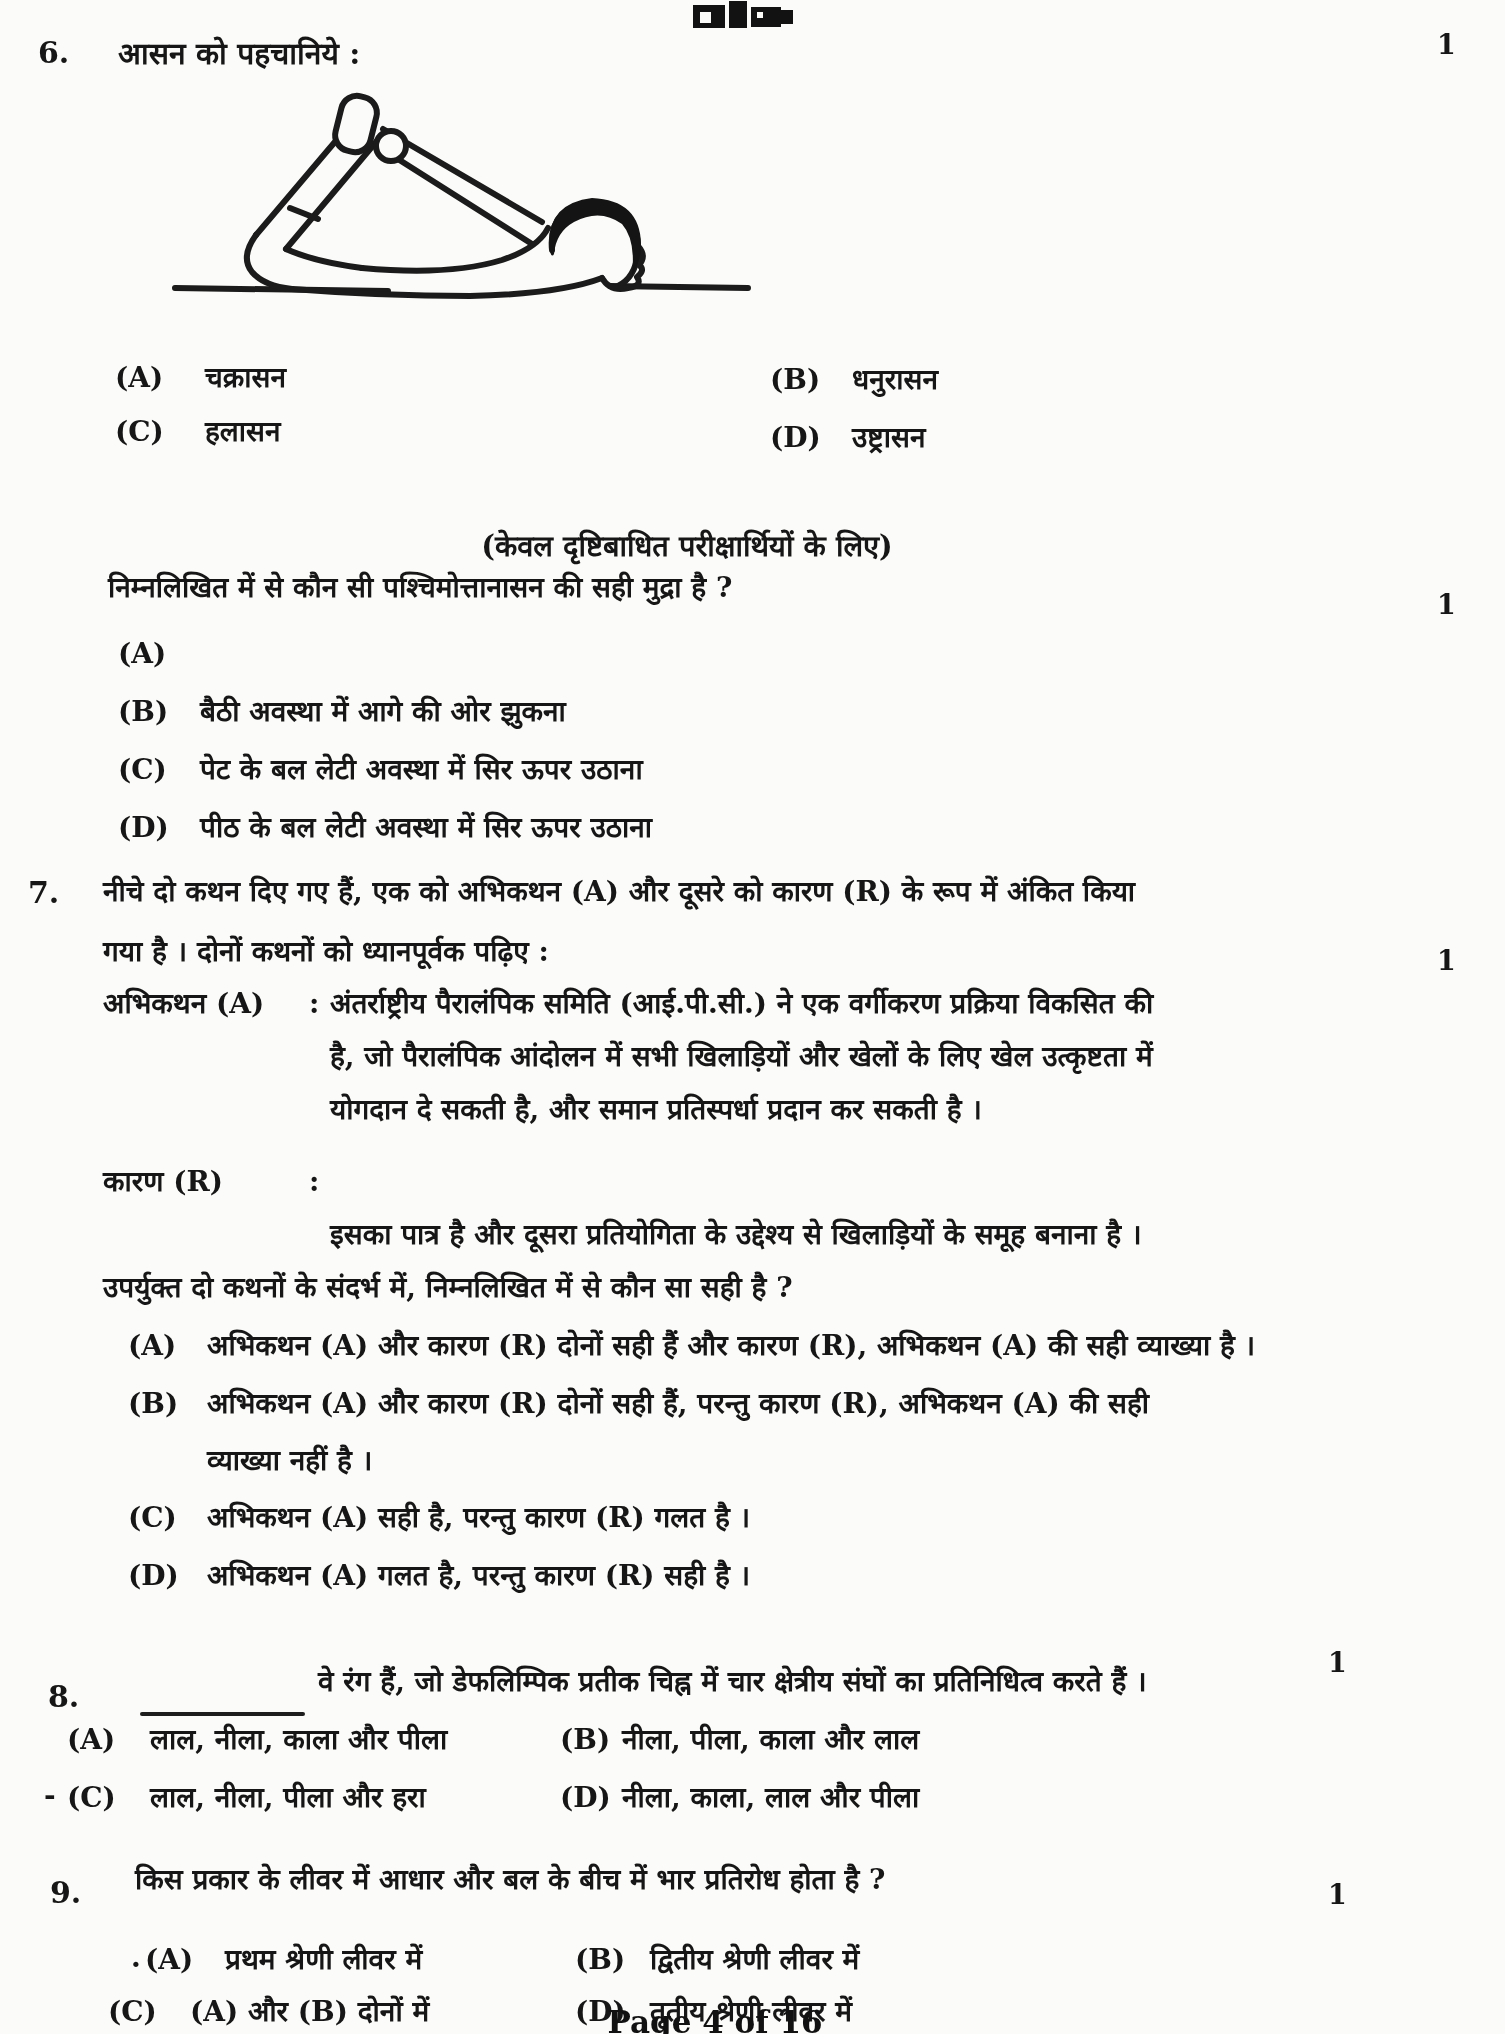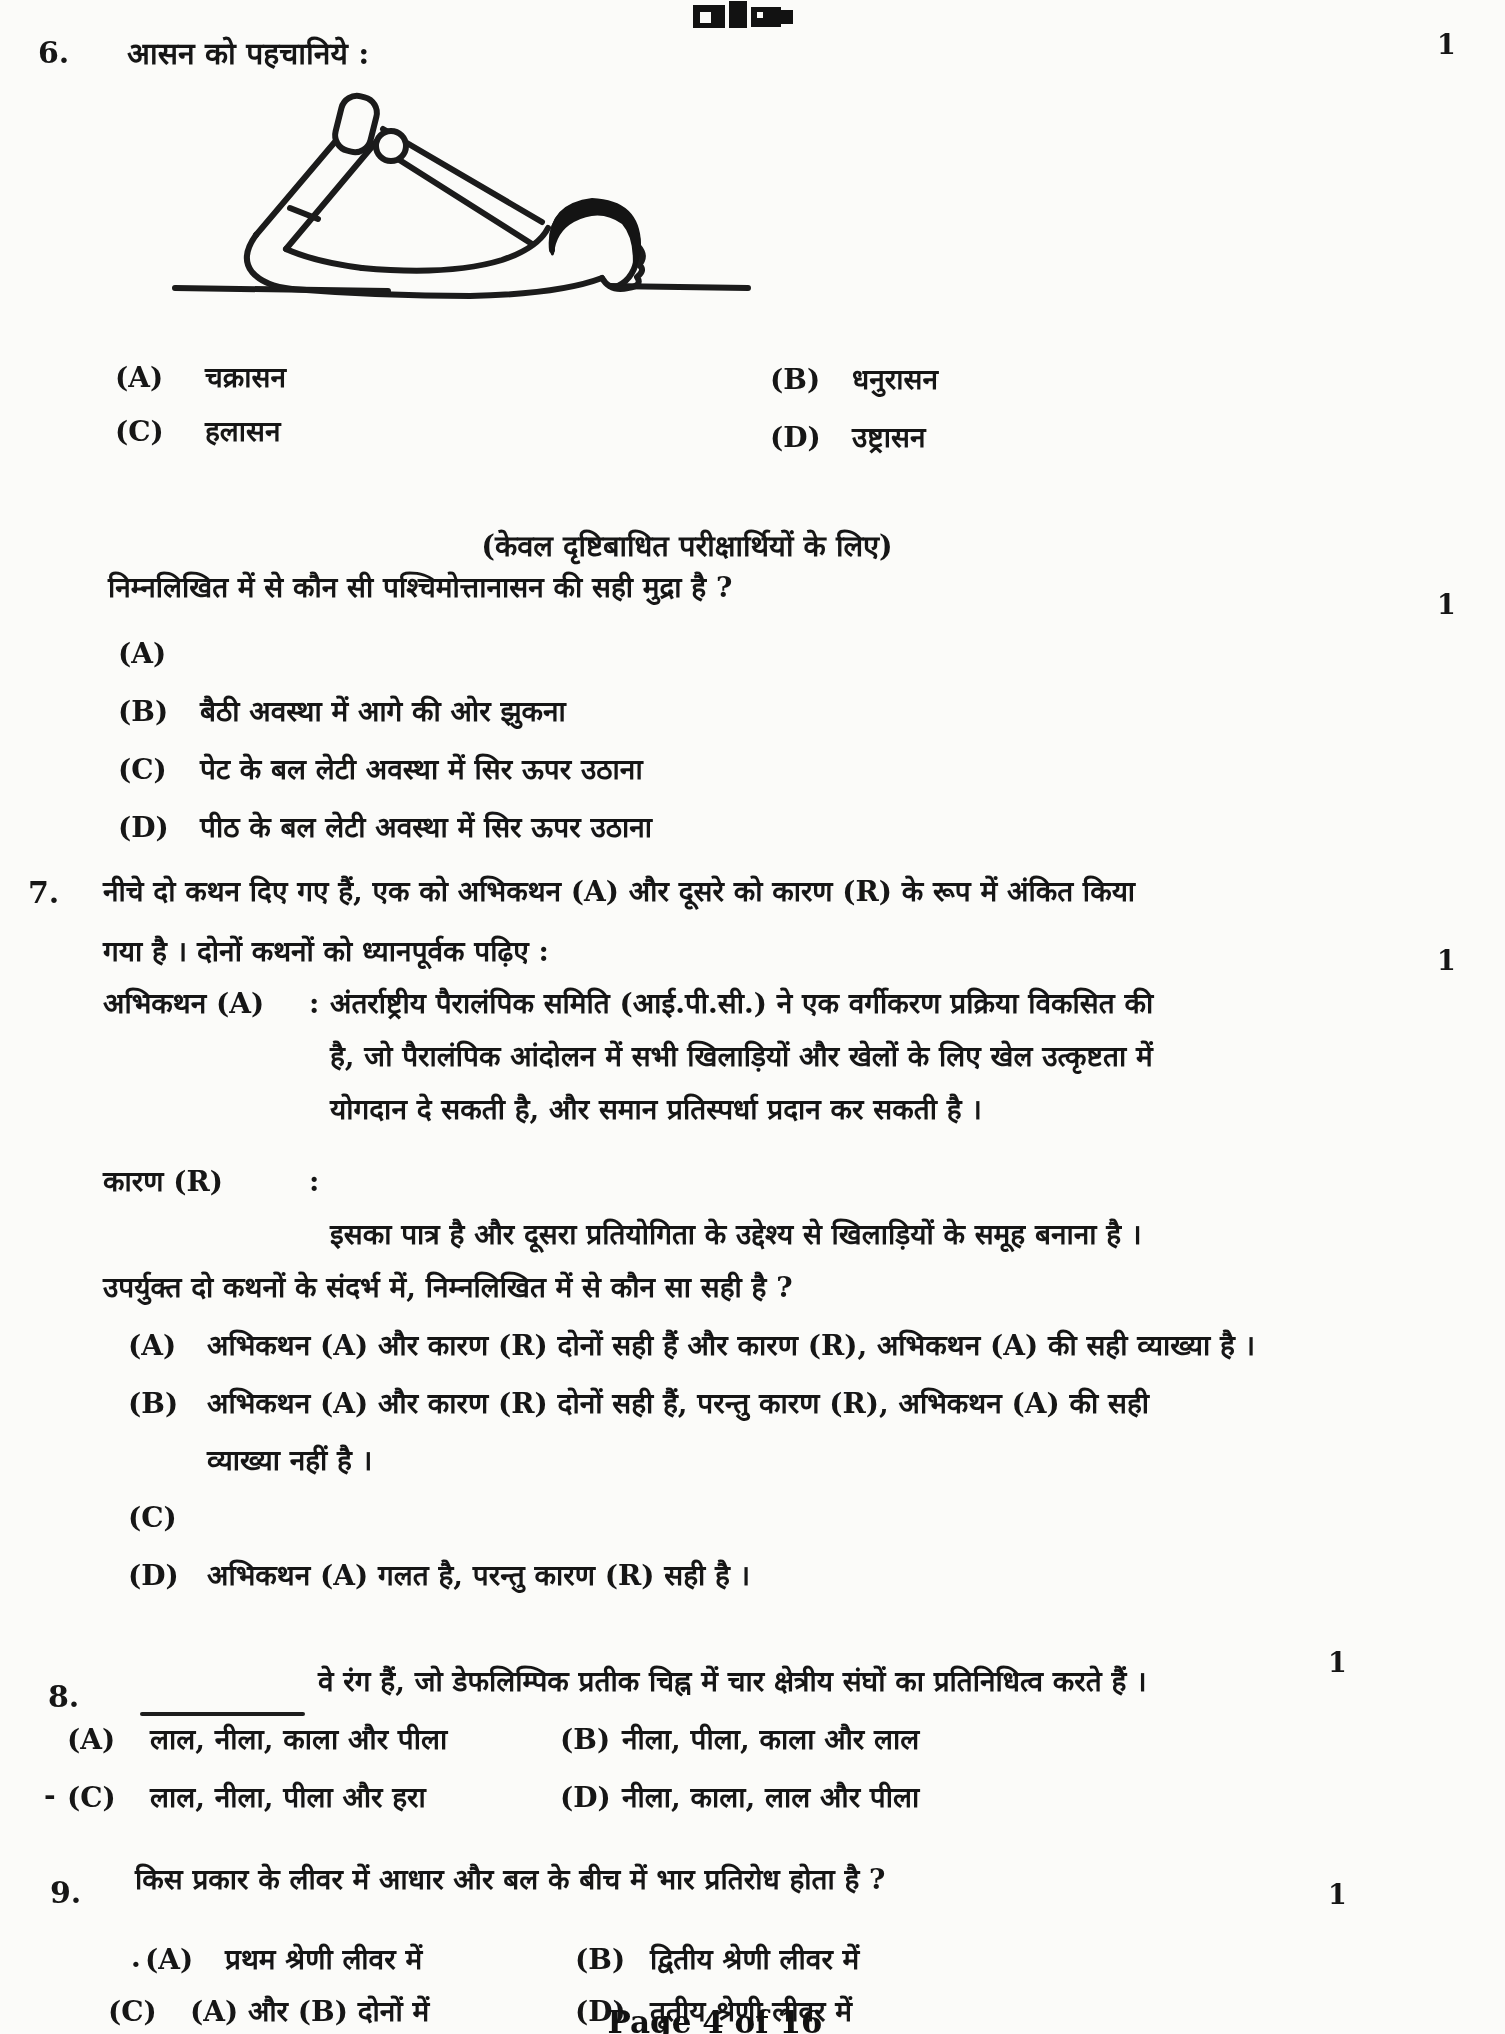--- a/index.html
+++ b/index.html
@@ -25,21 +25,21 @@
   <svg class="fig" style="left:693px;top:0px" width="102" height="32" viewBox="0 0 102 32">
     <rect x="0" y="5" width="32" height="23" fill="#121212"></rect>
     <rect x="7" y="12" width="11" height="11" fill="#fbfbf9"></rect>
     <rect x="36" y="1" width="18" height="27" fill="#121212"></rect>
     <rect x="58" y="7" width="30" height="20" fill="#121212"></rect>
     <rect x="64" y="12" width="6" height="6" fill="#fbfbf9"></rect>
     <rect x="88" y="10" width="12" height="14" fill="#121212"></rect>
   </svg>
 
   <div class="t num" style="left:38px;top:34px">6.</div>
-  <div class="t" style="left:127px;top:35px;font-size:30px">आसन को पहचानिये :</div>
+  <div class="t" style="left:118px;top:35px;font-size:30px">आसन को पहचानिये :</div>
   <div class="t mark" style="left:1437px;top:28px">1</div>
 
   <svg class="fig" style="left:140px;top:72px" width="620" height="245" viewBox="0 0 620 245">
     <g fill="none" stroke="#1b1b1b" stroke-width="6" stroke-linecap="round" stroke-linejoin="round">
       <path d="M35 216 L248 219"></path>
       <path d="M470 214 L608 216"></path>
       <path d="M205 58 L116 163"></path>
       <path d="M236 70 L146 177"></path>
       <path d="M116 163 Q100 185 112 200 Q124 214 152 217"></path>
       <path d="M146 177 Q175 190 222 196"></path>
@@ -114,20 +114,21 @@
     <span class="lab" style="width:79px">(A)</span>
     <span>अभिकथन (A) और कारण (R) दोनों सही हैं और कारण (R), अभिकथन (A) की सही व्याख्या है ।</span>
   </div>
   <div class="opt" style="left:128px;top:1386px">
     <span class="lab" style="width:79px">(B)</span>
     <span>अभिकथन (A) और कारण (R) दोनों सही हैं, परन्तु कारण (R), अभिकथन (A) की सही</span>
   </div>
   <div class="t" style="left:207px;top:1443px">व्याख्या नहीं है ।</div>
   <div class="opt" style="left:128px;top:1500px">
     <span class="lab" style="width:79px">(C)</span>
+    <span>अभिकथन (A) सही है, परन्तु कारण (R) गलत है ।</span>
   </div>
   <div class="opt" style="left:128px;top:1558px">
     <span class="lab" style="width:79px">(D)</span>
     <span>अभिकथन (A) गलत है, परन्तु कारण (R) सही है ।</span>
   </div>
 
   <div class="t num" style="left:48px;top:1678px">8.</div>
   <div class="blank" style="left:140px;top:1712px;width:165px"></div>
   <div class="t" style="left:318px;top:1664px">वे रंग हैं, जो डेफलिम्पिक प्रतीक चिह्न में चार क्षेत्रीय संघों का प्रतिनिधित्व करते हैं ।</div>
   <div class="t mark" style="left:1328px;top:1646px">1</div>

